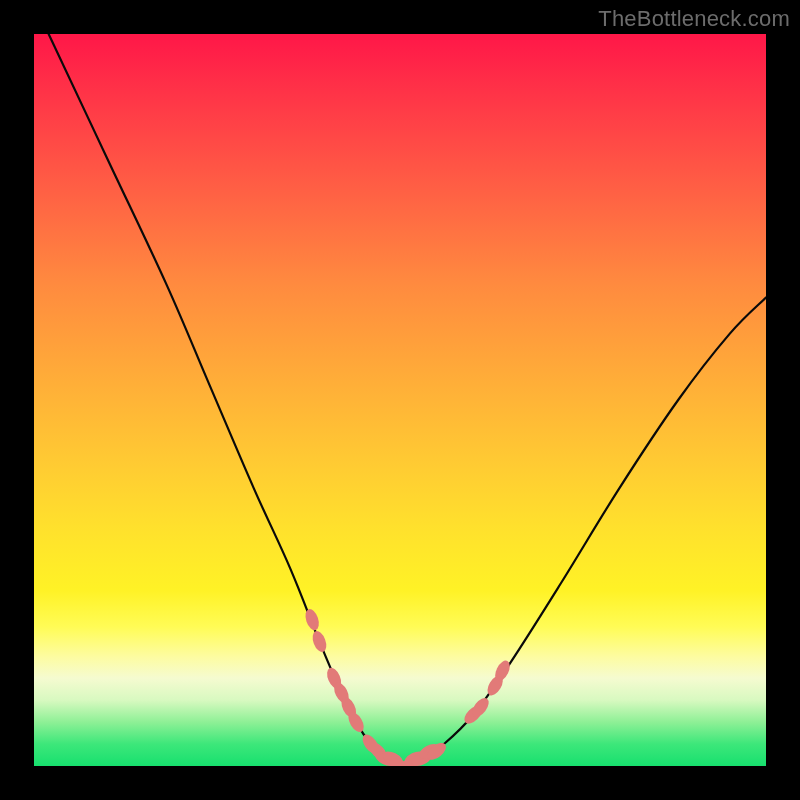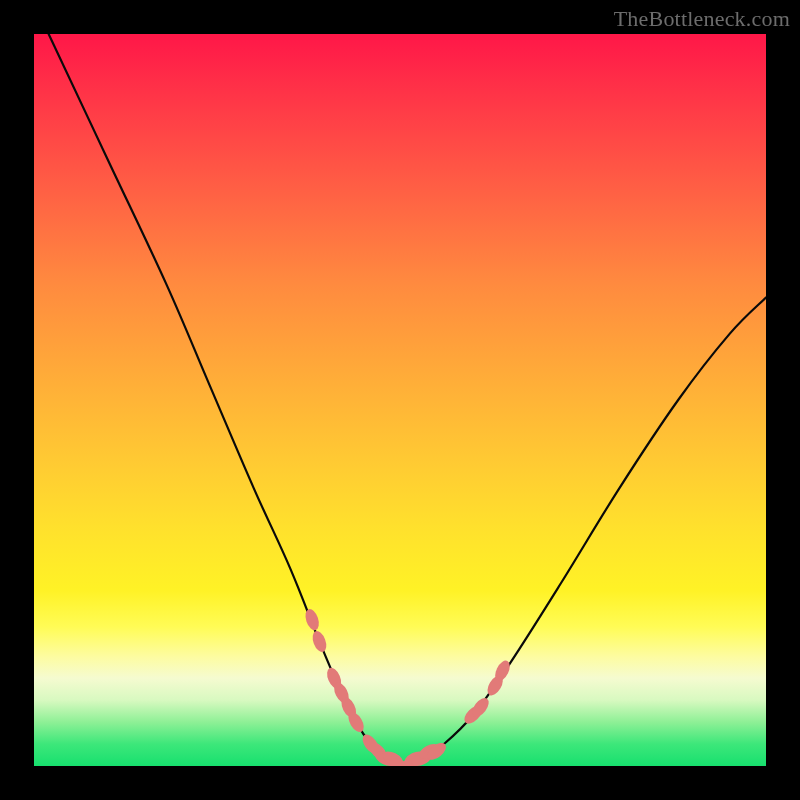--- a/index.html
+++ b/index.html
@@ -9,21 +9,20 @@
     height: 800px;
     overflow: hidden;
     background: #000;
     font-family: Arial, Helvetica, sans-serif;
   }
   .frame {
     position: absolute;
     top: 0; left: 0;
     width: 800px; height: 800px;
     background: #000;
-    font-family: Liberation Serif, serif;
   }
   .plot {
     position: absolute;
     top: 34px;
     left: 34px;
     width: 732px;
     height: 732px;
     
     background: linear-gradient(to bottom,
       #ff1748 0%,

